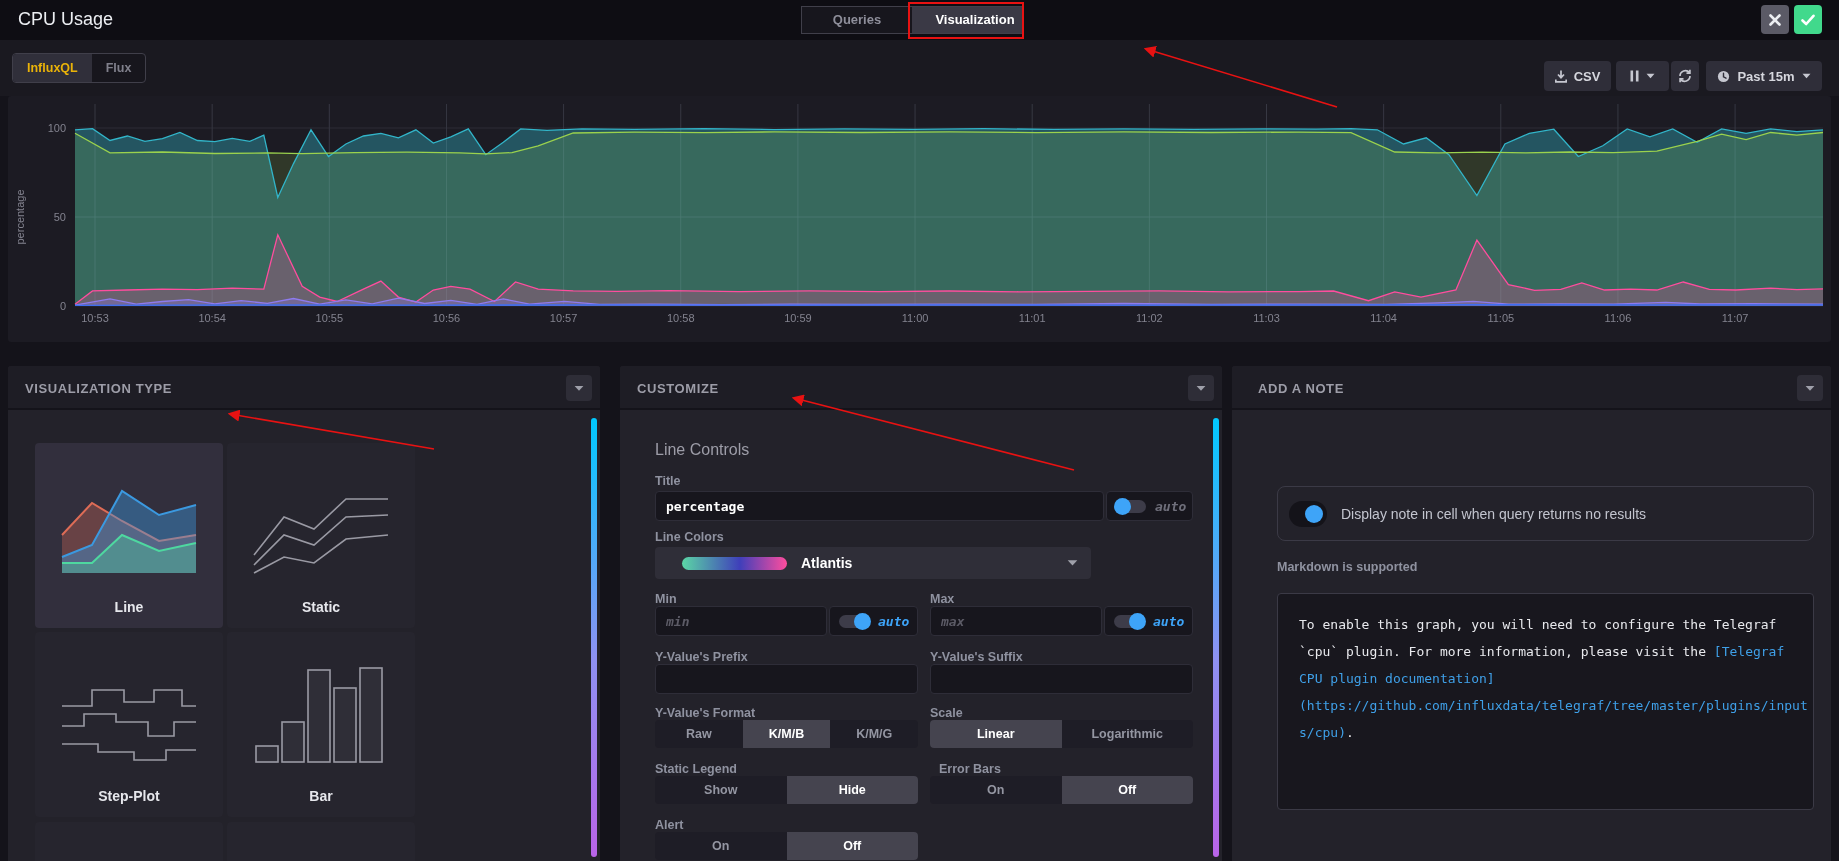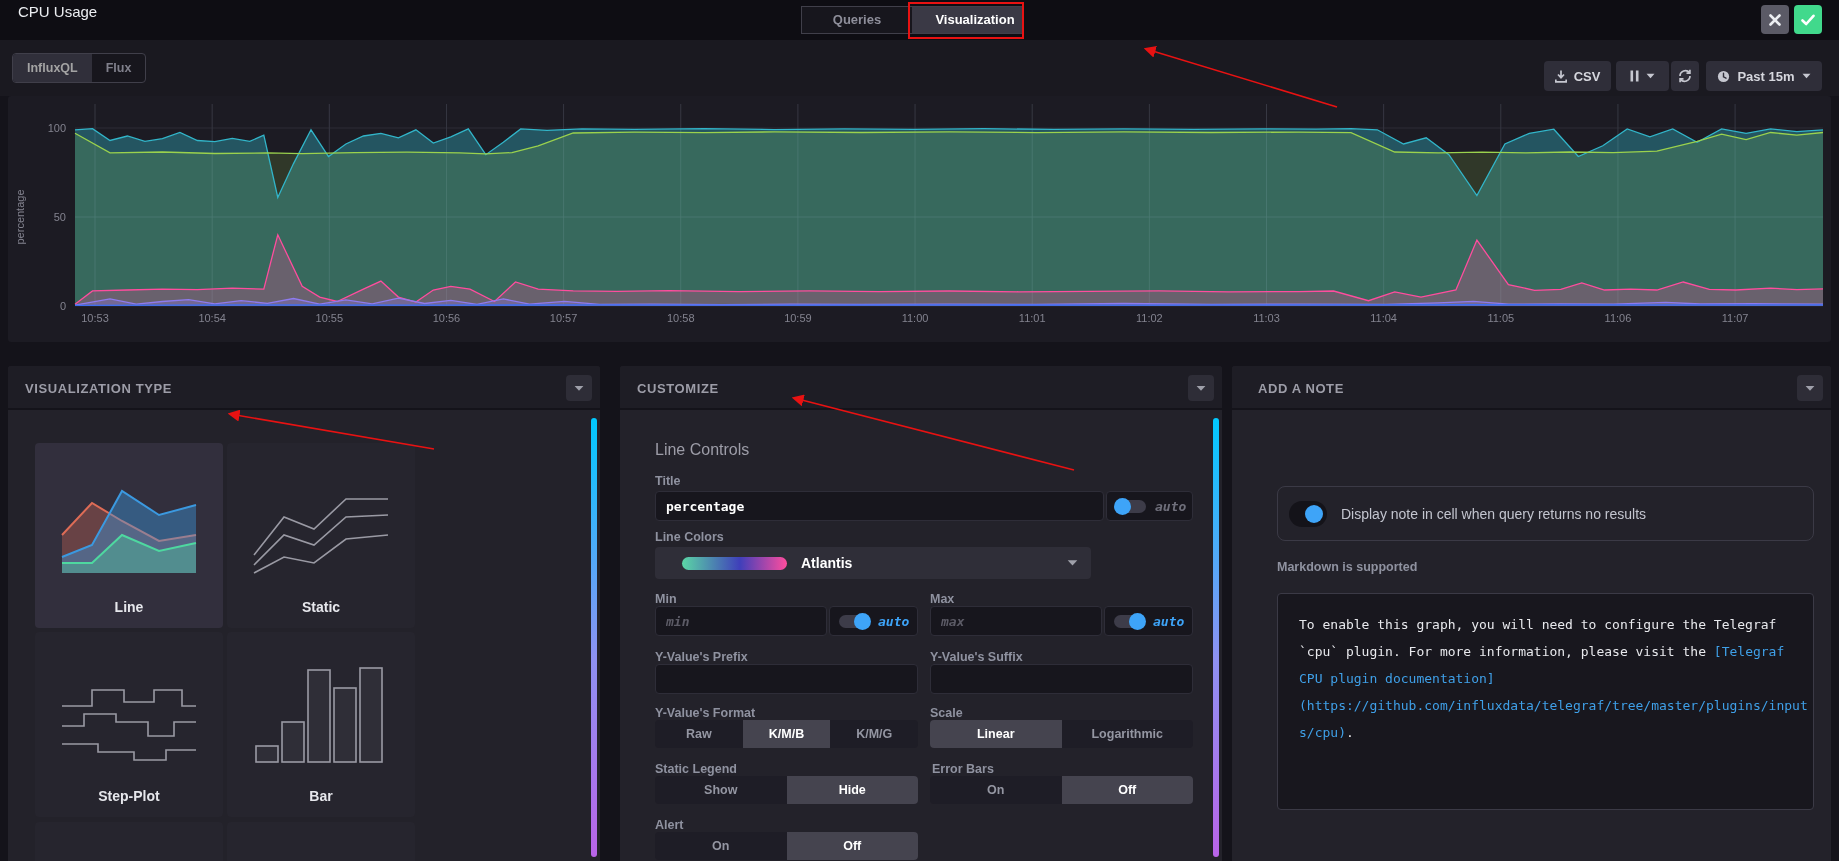--- a/index.html
+++ b/index.html
@@ -1,33 +1,33 @@
 <!DOCTYPE html>
 <html><head>
 <meta charset="utf-8">
 <style>
   * { margin:0; padding:0; box-sizing:border-box; }
   html,body { width:1839px; height:861px; overflow:hidden; }
   body { background:#14131a; font-family:"Liberation Sans",sans-serif; position:relative; }
 
   
   .topbar { position:absolute; left:0; top:0; width:1839px; height:40px; background:#0e0d13; }
-  .page-title { position:absolute; left:18px; top:3px; font-size:15px; color:#eceef2; }
+  .page-title { position:absolute; left:18px; top:9px; font-size:18px; color:#eceef2; }
   .tabs { position:absolute; left:801px; top:6px; height:28px; display:flex; border:1px solid #403f4a; border-radius:0; background:#17161d; overflow:hidden; }
   .tab { width:110px; text-align:center; line-height:26px; font-size:13px; font-weight:bold; color:#8e8e9a; cursor:pointer; }
   .tab.active { background:#3a3945; color:#ffffff;padding-left:16px; }
   .icon-btn { position:absolute; top:5px; width:28px; height:29px; border-radius:4px; display:flex; align-items:center; justify-content:center; cursor:pointer; }
   .btn-close { left:1761px; background:#5b5a66; }
   .btn-confirm { left:1794px; background:#41d98c; }
 
   
   .toolbar { position:absolute; left:0; top:40px; width:1839px; height:56px; background:#1a1920; }
   .querytype { position:absolute; left:12px; top:13px; height:30px; display:flex; border:1px solid #403f4a; border-radius:4px; background:#17161d; overflow:hidden; }
   .qt-opt { padding:0 14px; line-height:28px; font-size:12.5px; font-weight:bold; color:#80808c; cursor:pointer; }
-  .qt-opt.active { background:#302f3a; color:#a3a3a3; }
+  .qt-opt.active { background:#302f3a; color:#eab308; }
   .tb-btn { position:absolute; top:21px; height:30px; background:#2f2e39; border-radius:4px; color:#d6d7de; font-weight:bold; font-size:13px; display:flex; align-items:center; justify-content:center; gap:7px; cursor:pointer; }
 
   
   .chart-panel { position:absolute; left:8px; top:96px; width:1823px; height:246px; background:#1c1b23; border-radius:3px; }
 
   
   .panel { position:absolute; top:366px; bottom:0; background:#23222a; border-radius:3px 3px 0 0; }
   #panel-viz { left:8px; width:592px; }
   #panel-customize { left:620px; width:602px; }
   #panel-note { left:1232px; width:599px; }
@@ -332,21 +332,21 @@
     <div class="seg" style="left:310px; top:310px; width:263px;">
         <div class="seg-opt sel">Linear</div>
         <div class="seg-opt">Logarithmic</div>
       </div>
 
     <div class="field-label" style="left:35px; top:352px;">Static Legend</div>
     <div class="seg" style="left:35px; top:366px; width:263px;">
         <div class="seg-opt">Show</div>
         <div class="seg-opt sel">Hide</div>
       </div>
-    <div class="field-label" style="left:312px; top:352px;">Error Bars</div>
+    <div class="field-label" style="left:319px; top:352px;">Error Bars</div>
     <div class="seg" style="left:310px; top:366px; width:263px;">
         <div class="seg-opt">On</div>
         <div class="seg-opt sel">Off</div>
       </div>
 
     <div class="field-label" style="left:35px; top:408px;">Alert</div>
     <div class="seg" style="left:35px; top:422px; width:263px;">
         <div class="seg-opt">On</div>
         <div class="seg-opt sel">Off</div>
       </div>

